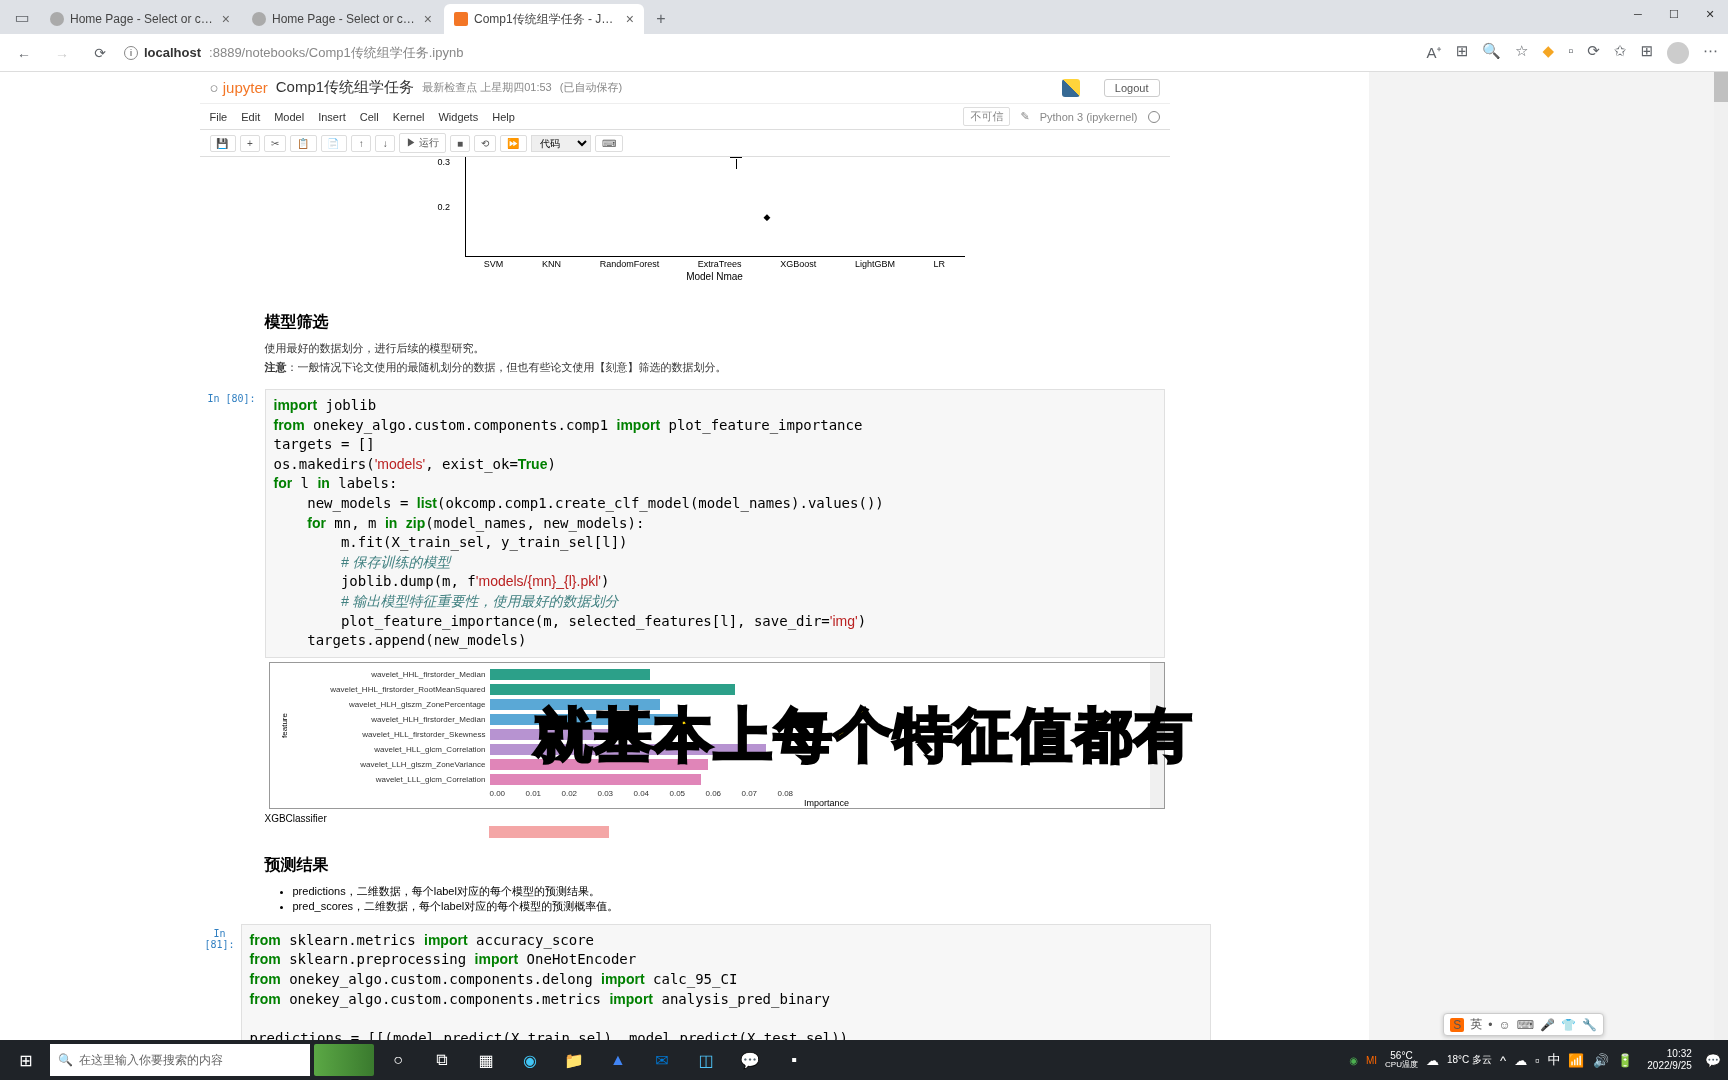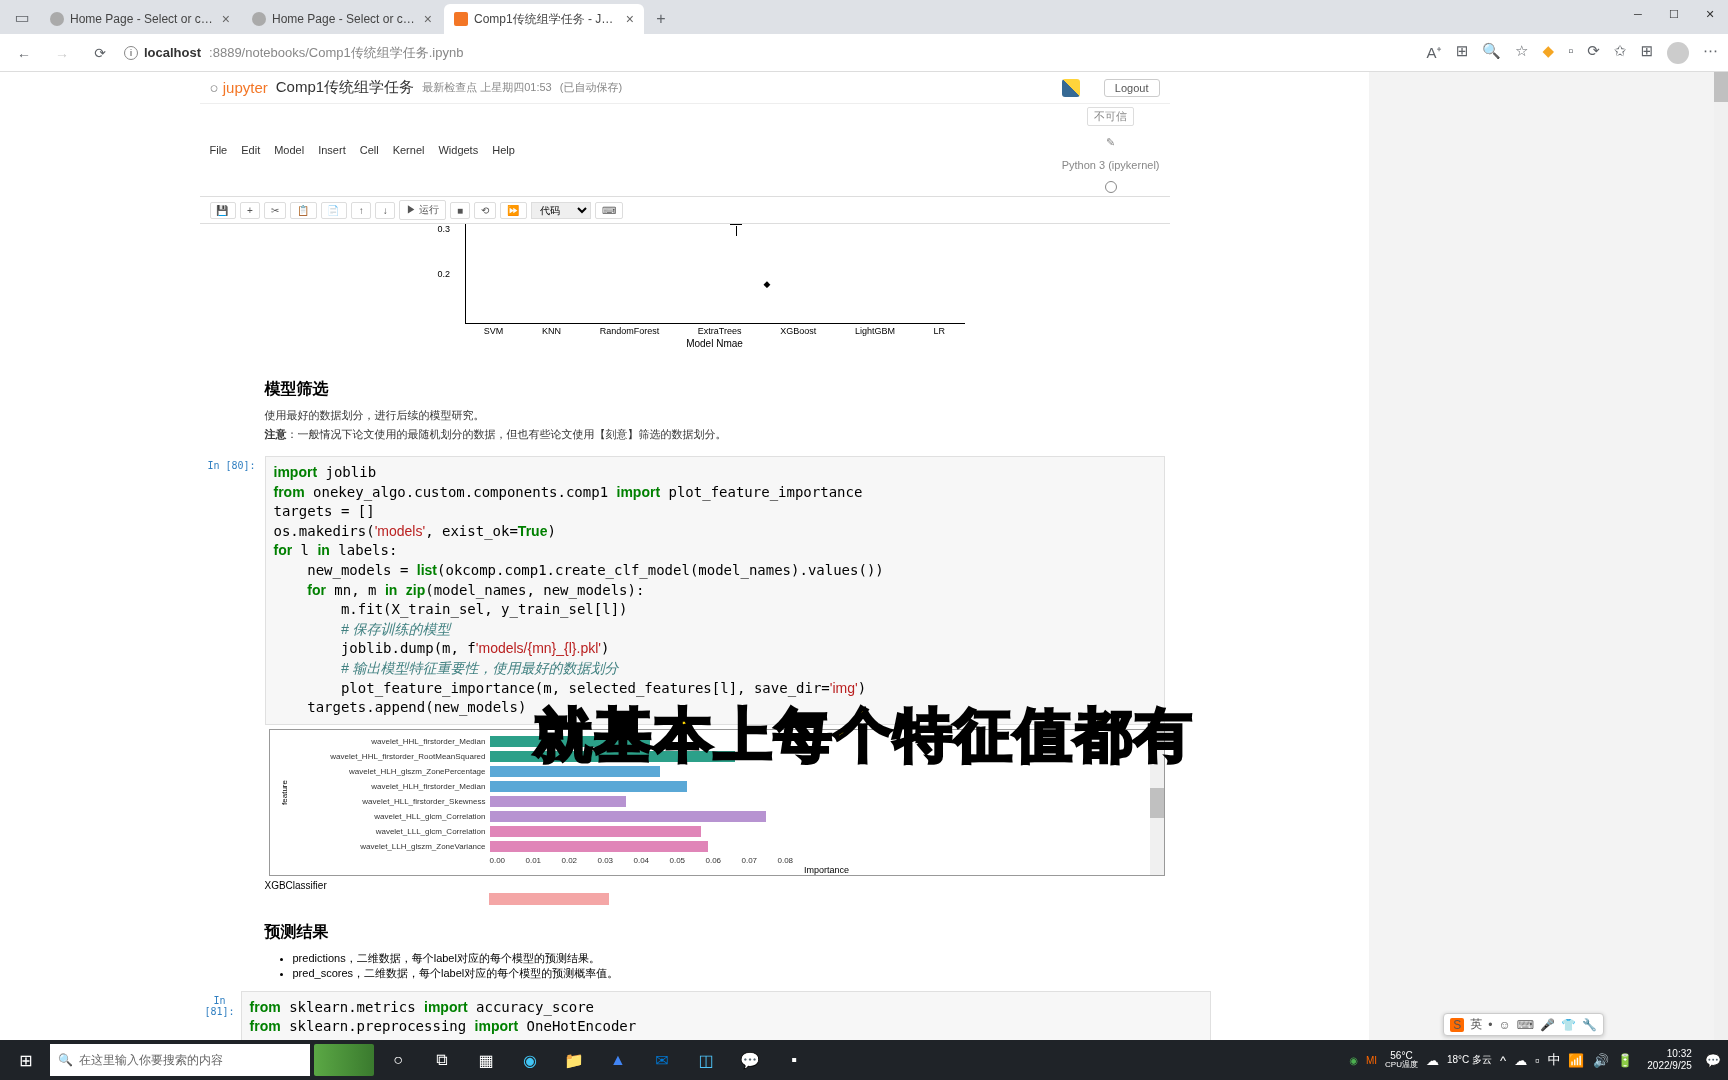--- a/index.html
+++ b/index.html
@@ -35,21 +35,21 @@
 .jh-top { display: flex; align-items: center; padding: 6px 10px; border-bottom: 1px solid #eee; gap: 8px; }
 .jh-logo { color: #888; font-size: 15px; }
 .jh-logo b { color: #f37626; font-weight: normal; }
 .jh-title { font-size: 15px; color: #333; }
 .jh-chk { font-size: 11px; color: #888; }
 .jh-right { margin-left: auto; display: flex; align-items: flex-start; gap: 24px; }
 .py-icon { width: 18px; height: 18px; background: linear-gradient(45deg,#366994 50%,#ffd43b 50%); border-radius: 3px; }
 .logout { border: 1px solid #ccc; padding: 2px 10px; font-size: 11px; border-radius: 3px; color: #555; }
 
 .jh-menu { display: flex; padding: 3px 10px; border-bottom: 1px solid #ddd; font-size: 11px; color: #333; gap: 14px; align-items: center; }
-.jh-menu-right { margin-left: auto; display: flex; gap: 10px; align-items: center; color: #888; flex-direction: column; }
+.jh-menu-right { margin-left: auto; display: flex; gap: 10px; align-items: center; color: #888; }
 .jh-menu-right .kernel { border: 1px solid #ddd; padding: 1px 6px; border-radius: 2px; }
 .kernel-ind { width: 12px; height: 12px; border: 1px solid #888; border-radius: 50%; }
 
 .jh-toolbar { display: flex; padding: 3px 10px; border-bottom: 1px solid #ddd; gap: 4px; align-items: center; }
 .tb-btn { border: 1px solid #ddd; padding: 2px 6px; font-size: 10px; background: #fff; border-radius: 2px; color: #555; min-width: 20px; text-align: center; }
 .tb-sel { border: 1px solid #ddd; font-size: 10px; padding: 1px 4px; min-width: 60px; }
 
 .notebook-body { background: #fff; padding: 0; }
 .cell-wrap { margin: 0 auto; width: 960px; }
 .prompt { width: 60px; text-align: center; padding: 4px 6px 0 0; font-family: monospace; font-size: 10px; color: #307fc1; }
@@ -280,26 +280,26 @@
                   </div>
                   <div class="hbar-row">
                     <div class="hbar-label">wavelet_HLL_firstorder_Skewness</div>
                     <div class="hbar-bar" style="width: 136.471px; background: rgb(183, 147, 209);"></div>
                   </div>
                   <div class="hbar-row">
                     <div class="hbar-label">wavelet_HLL_glcm_Correlation</div>
                     <div class="hbar-bar" style="width: 276.353px; background: rgb(183, 147, 209);"></div>
                   </div>
                   <div class="hbar-row">
+                    <div class="hbar-label">wavelet_LLH_glszm_ZoneVariance</div>
+                    <div class="hbar-bar" style="width: 218.353px; background: rgb(224, 133, 184);"></div>
+                  </div>
+                  <div class="hbar-row">
                     <div class="hbar-label">wavelet_LLL_glcm_Correlation</div>
                     <div class="hbar-bar" style="width: 211.529px; background: rgb(224, 133, 184);"></div>
-                  </div>
-                  <div class="hbar-row">
-                    <div class="hbar-label">wavelet_LLH_glszm_ZoneVariance</div>
-                    <div class="hbar-bar" style="width: 218.353px; background: rgb(224, 133, 184);"></div>
                   </div>
                 </div>
           <div class="hbar-xaxis" id="hbar-xaxis">
                   <span style="width: 36px;">0.00</span>
                   <span style="width: 36px;">0.01</span>
                   <span style="width: 36px;">0.02</span>
                   <span style="width: 36px;">0.03</span>
                   <span style="width: 36px;">0.04</span>
                   <span style="width: 36px;">0.05</span>
                   <span style="width: 36px;">0.06</span>

